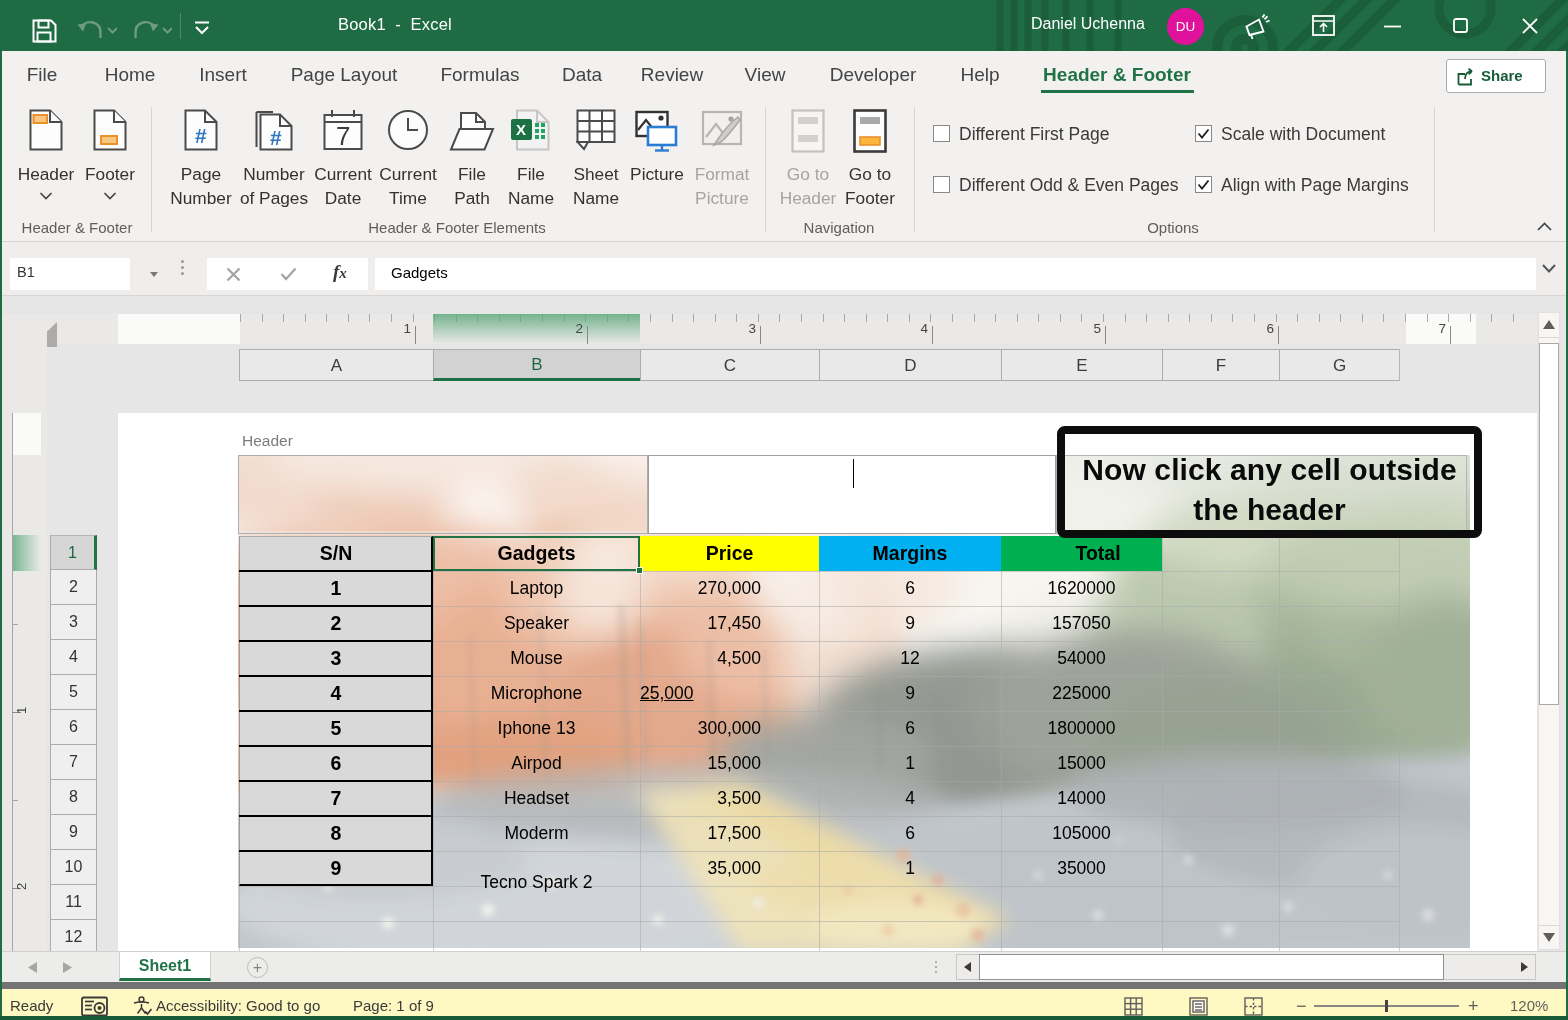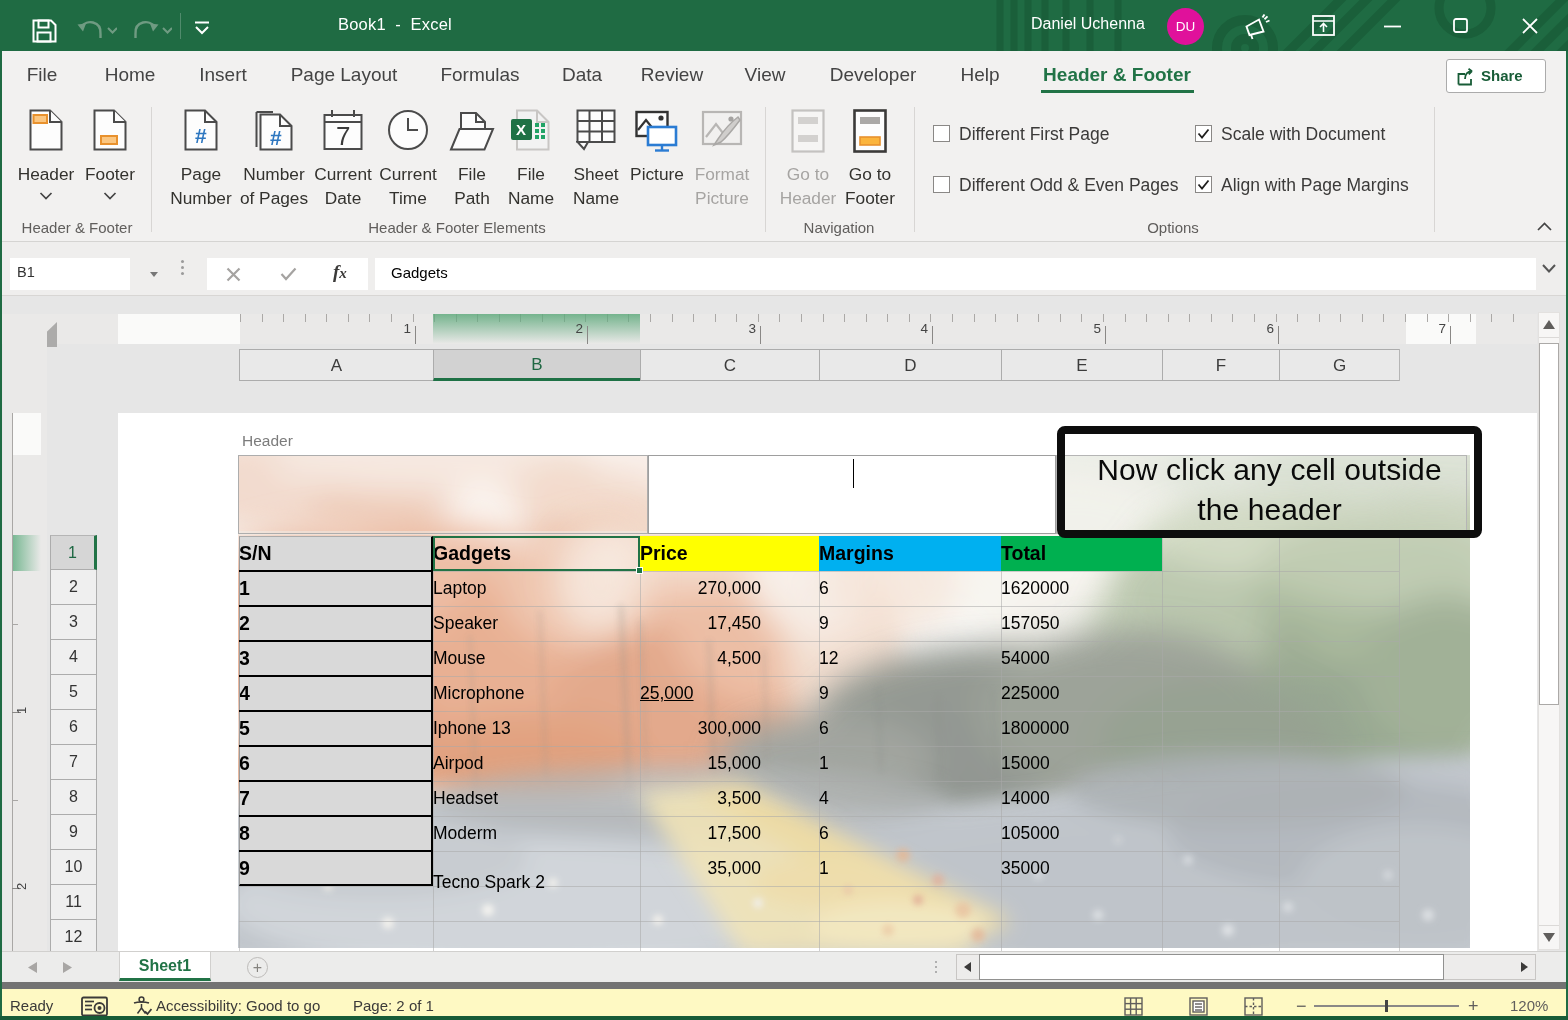--- a/index.html
+++ b/index.html
@@ -31,21 +31,21 @@
   
   #fbar { position:absolute; left:0; top:242px; width:1568px; height:54px; background:#EFEEED; border-bottom:1px solid #D8D6D4; }
   .fbox { position:absolute; top:16px; height:32px; background:#FFFFFF; }
   
   #sheet { position:absolute; left:0; top:296px; width:1568px; height:655px; background:#E6E6E6; overflow:hidden; }
   
   .colhead { position:absolute; top:53px; height:32px; background:#E9E9E9; border:1px solid #ACACAC; border-right:none; color:#3C3C3C; font-size:17px; text-align:center; line-height:31px; }
   .rowhead { position:absolute; left:50px; width:47px; height:35px; background:#EFEFEF; border:1px solid #ACACAC; border-top:none; color:#333; font-size:16px; text-align:center; line-height:34px; }
   .grid-v { position:absolute; width:1px; background:rgba(170,170,170,0.55); }
   .grid-h { position:absolute; height:1px; background:rgba(170,170,170,0.55); }
-  .bval { position:absolute; font-size:15px; color:#000; text-align:left; }
+  .bval { position:absolute; font-size:15px; color:#000; text-align:center; }
   
   #tabbar { position:absolute; left:0; top:951px; width:1568px; height:31px; background:#ECECEB; border-top:1px solid #D1D0CE; }
   #statusbar { position:absolute; left:0; top:982px; width:1568px; height:34px; background:#fef9c3; border-top:7px solid #737373; color:#3B3A39; font-size:15px; }
   #greenstrip { position:absolute; left:0; top:1016px; width:1568px; height:4px; background:#185C37; }
   #lborder { position:absolute; left:0; top:51px; width:2px; height:965px; background:#1F6B43; }
   #rborder { position:absolute; left:1566px; top:51px; width:2px; height:965px; background:#1F6B43; }
 </style>
 </head>
 <body>
 <div id="titlebar">
@@ -591,21 +591,21 @@
   <div class="abs" style="left:239px;top:449px;width:194px;height:2px;background:#000"></div>
   <div class="abs" style="left:239px;top:484px;width:194px;height:2px;background:#000"></div>
   <div class="abs" style="left:239px;top:519px;width:194px;height:2px;background:#000"></div>
   <div class="abs" style="left:239px;top:554px;width:194px;height:2px;background:#000"></div>
   </div>
 
   <div class="abs" style="left:433px;top:240px;width:207px;height:35px;border:2px solid #217346"></div>
   <div class="abs" style="left:636px;top:271px;width:7px;height:7px;background:#217346;border:1px solid #fff"></div>
 
   <div class="abs" style="left:1057px;top:130px;width:425px;height:112px;border:8px solid #0D0D0D;border-radius:8px;">
-    <div style="width:100%;padding-top:16px;text-align:center;font-size:30px;line-height:40px;font-weight:normal;color:#0A0A0A;letter-spacing:0.1px;">Now click any cell outside<br>the header</div>
+    <div style="width:100%;padding-top:16px;text-align:center;font-size:30px;line-height:40px;font-weight:bold;color:#0A0A0A;letter-spacing:0.1px;">Now click any cell outside<br>the header</div>
   </div>
 
   <div id="hruler" class="abs" style="left:0;top:18px;width:1537px;height:30px;background:#EAE9E8;overflow:hidden">
   <div class="abs" style="left:118px;top:0;width:122px;height:30px;background:#FAFAF9"></div>
   <div class="abs" style="left:1406px;top:0;width:70px;height:30px;background:#FAFAF9"></div>
   <div class="abs" style="left:240px;top:0;width:1px;height:8px;background:#ABA9A7"></div>
   <div class="abs" style="left:262px;top:0;width:1px;height:8px;background:#ABA9A7"></div>
   <div class="abs" style="left:283px;top:0;width:1px;height:8px;background:#ABA9A7"></div>
   <div class="abs" style="left:305px;top:0;width:1px;height:8px;background:#ABA9A7"></div>
   <div class="abs" style="left:326px;top:0;width:1px;height:8px;background:#ABA9A7"></div>
@@ -765,21 +765,21 @@
   </svg>
   <svg class="abs" style="left:131px;top:6px" width="21" height="21" viewBox="0 0 21 21">
     <g fill="none" stroke="#3B3A39" stroke-width="1.5">
       <circle cx="10.5" cy="4.5" r="2.4"></circle>
       <path d="M3 8 C7 6.5 14 6.5 18 8"></path>
       <path d="M10.5 9 L10.5 13 L6.5 18.5 M10.5 13 L14.5 18.5"></path>
       <path d="M14 16.5 l2.5 2.5 l4 -5" stroke-width="1.8"></path>
     </g>
   </svg>
   <div class="abs" style="left:156px;top:8px">Accessibility: Good to go</div>
-  <div class="abs" style="left:353px;top:8px">Page: 2 of 1</div>
+  <div class="abs" style="left:353px;top:8px">Page: 1 of 9</div>
   <svg class="abs" style="left:1124px;top:8px" width="19" height="19" viewBox="0 0 19 19">
     <g stroke="#605E5C" stroke-width="1.4" fill="none">
       <rect x="1" y="1" width="17" height="17"></rect>
       <line x1="1" y1="6.6" x2="18" y2="6.6"></line>
         <line x1="1" y1="12.2" x2="18" y2="12.2"></line>
       <line x1="6.6" y1="1" x2="6.6" y2="18"></line>
         <line x1="12.2" y1="1" x2="12.2" y2="18"></line>
     </g>
   </svg>
   <svg class="abs" style="left:1189px;top:8px" width="19" height="19" viewBox="0 0 19 19">

